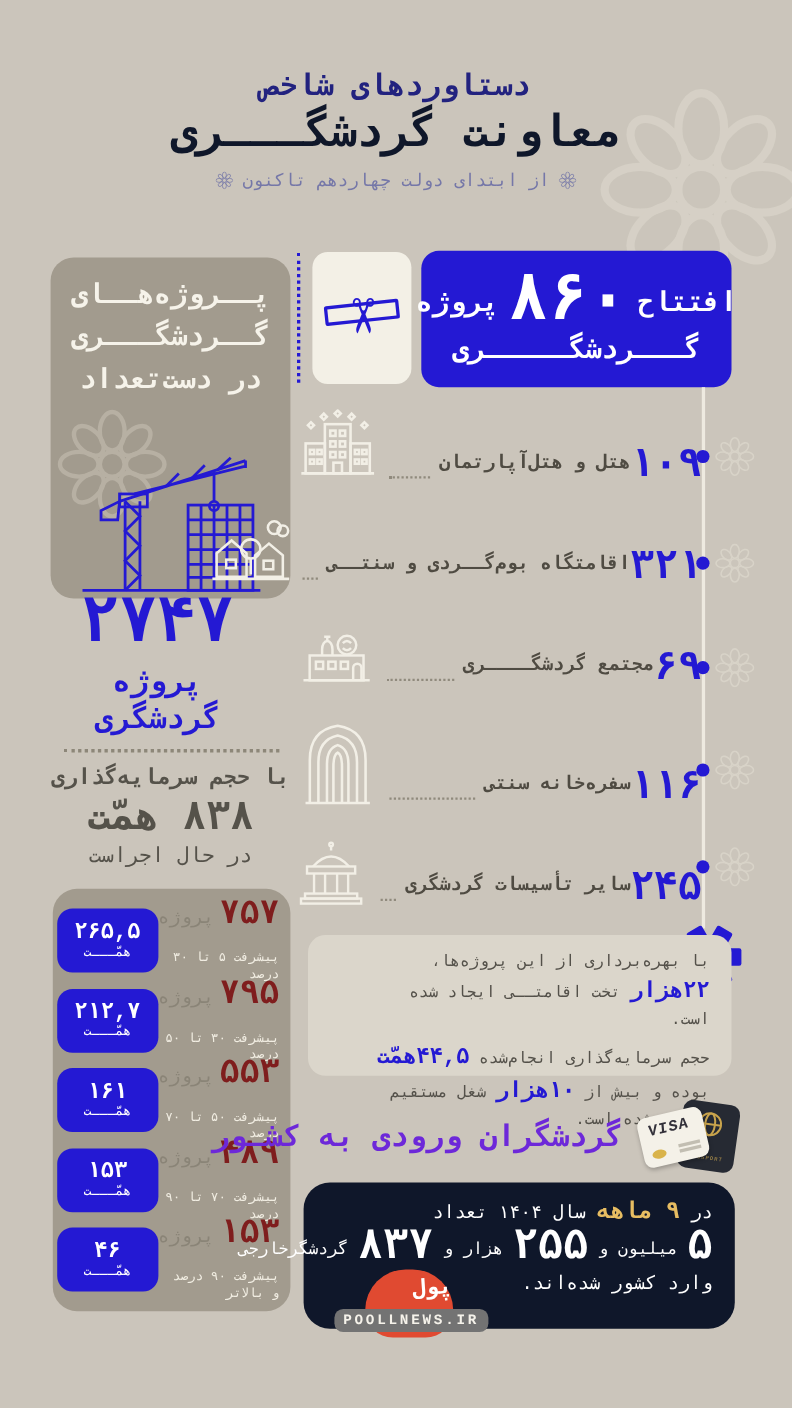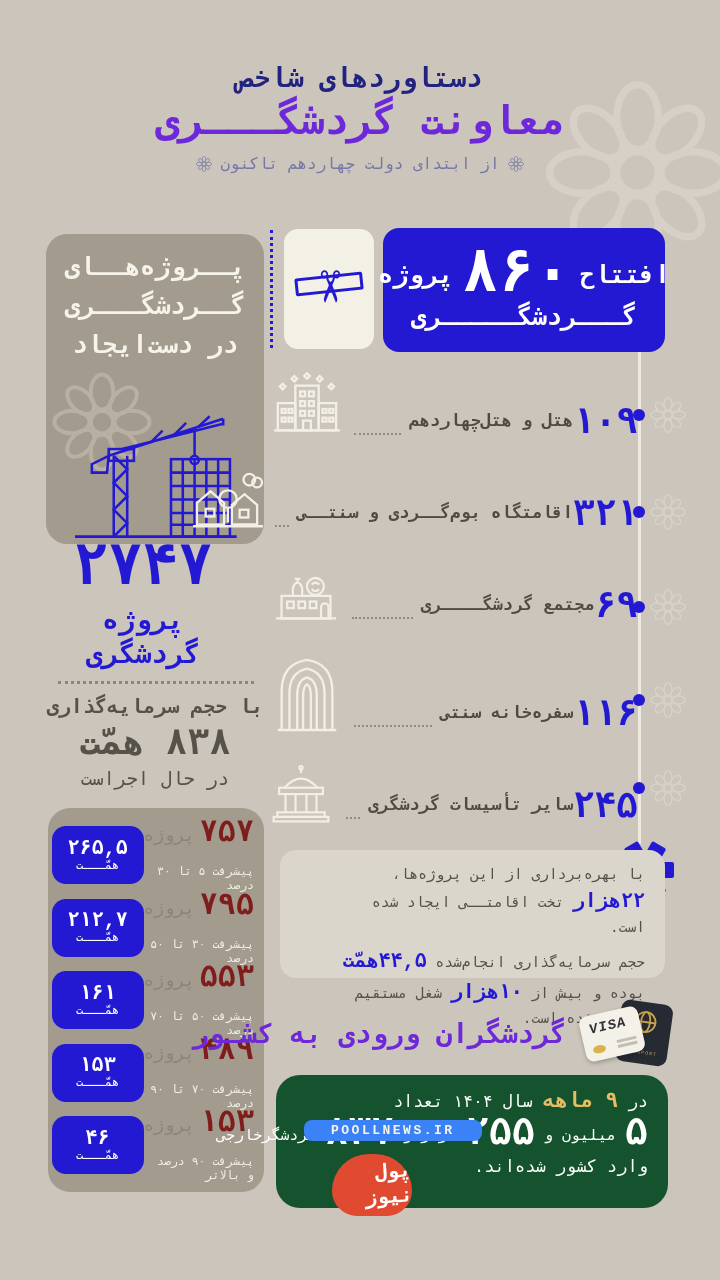--- a/index.html
+++ b/index.html
@@ -2,21 +2,21 @@
 <html lang="fa" dir="rtl"><head>
 <meta charset="utf-8">
 <style>
   html,body{margin:0;padding:0}
   #page{position:relative;width:720px;height:1280px;background:#cbc5bb;overflow:hidden;
         direction:rtl;font-family:Liberation Mono, monospace;color:#514e46}
   .abs{position:absolute}
   
   .header{left:0;right:0;top:62px;text-align:center}
   .t-small{font-size:27px;font-weight:bold;color:#22227f}
-  .t-large{font-size:40px;font-weight:bold;color:#6d28d9;margin-top:2px}
+  .t-large{font-size:40px;font-weight:bold;color:#0f172a;margin-top:2px}
   .t-sub{font-size:16px;color:#7577a8;margin-top:8px;display:flex;align-items:center;justify-content:center;gap:8px}
   .fl{display:inline-block;color:#7577a8}
   .fl svg{display:block}
   .big-flower{color:#d8d3c8;opacity:.85}
   
   .gray-box{background:#a29b8e;border-radius:21px}
   .box1{left:46px;top:234px;width:218px;height:310px;padding-top:16px;box-sizing:border-box}
   .box1-title{color:#f6f3ea;font-weight:bold;font-size:25px;line-height:1.55;text-align:center}
   .box1 .ornament{position:absolute;left:6px;top:138px;color:#b7b0a3}
   .crane{position:absolute;left:8px;bottom:4px}
@@ -75,33 +75,33 @@
   .docs{position:relative;width:92px;height:64px;flex:none}
   .passport{position:absolute;right:2px;top:0;width:52px;height:62px;background:#262a33;border-radius:9px;transform:rotate(8deg)}
   .passport svg{position:absolute;left:50%;top:7px;transform:translateX(-50%)}
   .pp-word{position:absolute;left:0;right:0;bottom:8px;text-align:center;font-size:5px;letter-spacing:1px;color:#bd9c4e}
   .visa-card{position:absolute;left:2px;top:9px;width:60px;height:46px;background:#f4f1e8;border-radius:8px;
              transform:rotate(-13deg);box-shadow:0 2px 4px rgba(0,0,0,.25)}
   .visa-word{position:absolute;left:9px;top:6px;font-size:14px;font-weight:bold;color:#33313a;letter-spacing:1px;transform:skewX(-8deg)}
   .chip{position:absolute;left:8px;bottom:7px;width:13px;height:8px;background:#d9b34a;border-radius:50%}
   .stripes{position:absolute;right:7px;bottom:8px;width:20px;height:3px;background:#c2beb2;box-shadow:0 -5px 0 #c2beb2}
   .sec-title{font-size:27px;font-weight:bold;color:#6d28d9;white-space:nowrap}
-  .bluebox{left:276px;top:1075px;width:392px;height:133px;background:#14532d;border-radius:24px;color:#fff;
+  .bluebox{left:276px;top:1075px;width:392px;height:133px;background:#0f172a;border-radius:24px;color:#fff;
            padding:13px 20px;box-sizing:border-box}
   .bb-l1{font-size:16.5px}
   .bb-hl{color:#e7bd62;font-weight:bold;font-size:21px}
   .bb-l2{font-size:15px;margin-top:2px;white-space:nowrap}
   .bb-big{font-size:38px;font-weight:bold;vertical-align:-4px;line-height:1}
   .bb-l3{font-size:17px;margin-top:3px}
   
   .wm-blob{left:332px;top:1154px;width:80px;height:62px;background:#e04a31;border-radius:38px 38px 26px 26px;
            display:flex;align-items:center;justify-content:center}
   .wm-fa{color:#fff;font-size:20px;font-weight:bold;transform:rotate(-4deg)}
-  .wm-en{left:304px;top:1120px;background:#3b82f6;color:#f5f2ea;font-size:13px;font-weight:bold;
-         letter-spacing:2.5px;padding:3px 27px;border-radius:8px;direction:ltr}
+  .wm-en{left:304px;top:1190px;background:#737373;color:#f5f2ea;font-size:13px;font-weight:bold;
+         letter-spacing:2.5px;padding:3px 8px;border-radius:8px;direction:ltr}
   .icon-svg{display:block}
 </style>
 </head>
 <body>
 
 <div id="page">
 
   <svg width="0" height="0" style="position:absolute">
     <defs>
       <g id="flower8" fill="none" stroke="currentColor" stroke-width="1.6">
@@ -139,21 +139,21 @@
             <use href="#flower8"></use>
           </svg>
         </span>
     </div>
   </div>
 
   <div class="abs gray-box box1">
     <div class="box1-title">
       <div>پــروژه‌هــای</div>
       <div>گــردشگـــری</div>
-      <div>در دست‌ایجاد</div>
+      <div>در دست‌تعداد</div>
     </div>
     <span class="ornament">
       <svg width="100" height="100" viewBox="0 0 40 40">
           <use href="#flower8"></use>
         </svg>
     </span>
     <span class="crane">
       <svg class="icon-svg" width="202" height="128" viewBox="0 0 202 152" fill="none" stroke="#2419d3" stroke-width="3">
         <path d="M6 148 H198"></path>
         <rect x="120" y="56" width="70" height="92"></rect>
@@ -263,21 +263,21 @@
       <span class="banner-suf">پروژه</span>
     </div>
     <div class="banner-l2">گـــردشگـــــری</div>
   </div>
 
   <div class="abs cats">
 
     <div class="cat-row">
       <div class="cat-nums">
         <span class="cat-count">۱۰۹</span>
-        <span class="cat-label">هتل و هتل‌چهاردهم</span>
+        <span class="cat-label">هتل و هتل‌آپارتمان</span>
       </div>
       <span class="leader"></span>
       <span class="cat-icon">
         <svg class="icon-svg" width="78" height="70" viewBox="0 0 80 72" fill="none" stroke="#f2efe6" stroke-width="2.4">
           <rect x="28" y="14" width="24" height="46"></rect>
           <rect x="10" y="32" width="18" height="28"></rect>
             <rect x="52" y="32" width="18" height="28"></rect>
           <rect x="33" y="20" width="5" height="5"></rect>
             <rect x="42" y="20" width="5" height="5"></rect>
           <rect x="33" y="30" width="5" height="5"></rect>

